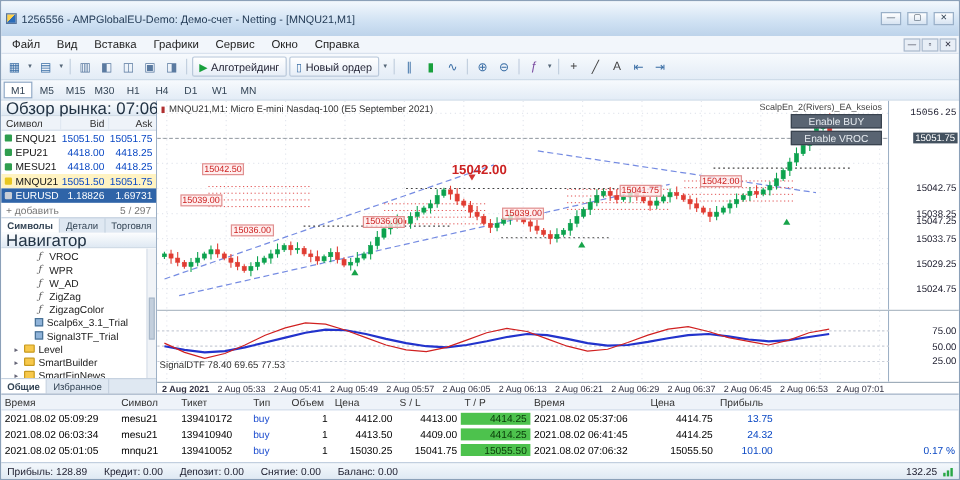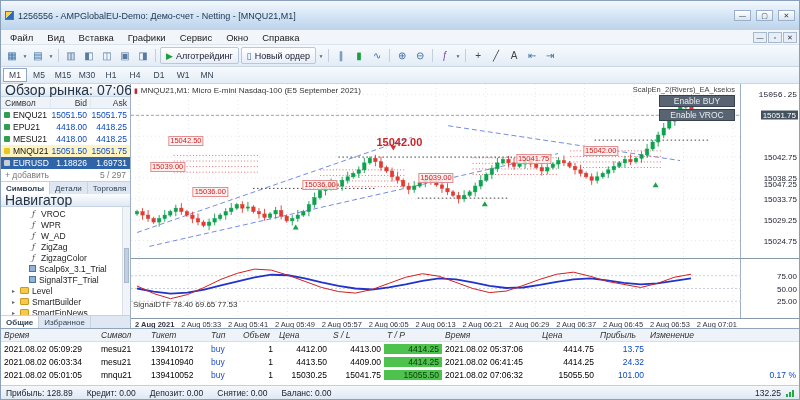--- a/index.html
+++ b/index.html
@@ -97,21 +97,21 @@
   .en-btn { position:absolute; right:5px; width:76px; height:12px; background:#596472; border:1px solid #39434f;
     color:#e6ebf0; font-size:8.5px; display:flex; align-items:center; justify-content:center; z-index:3; }
   #btn-buy { top:11px; } #btn-sell { top:25px; }
   .anno { position:absolute; transform:translate(-50%,-50%); font-size:7.5px; color:#c22;
     background:rgba(255,235,235,.8); border:1px solid #e09090; line-height:8px; padding:0 1px; z-index:1; white-space:nowrap; }
   .anno.big { font-size:11px; font-weight:bold; background:none; border:none; color:#c22; }
 
   
   .bottom { height:57px; flex:none; border-top:1px solid #8fa3bb; background:#fff; display:flex; flex-direction:column; font-size:8.5px; }
   .h-row { display:flex; height:13px; flex:none; align-items:center; }
-  .h-head { background:#eef3f9; border-bottom:1px solid #d5dfeb; color:#333;font-style:italic; }
+  .h-head { background:#eef3f9; border-bottom:1px solid #d5dfeb; color:#333; }
   .h-cell { padding:0 3px; overflow:hidden; white-space:nowrap; flex:none; }
   .h-cell.grow { flex:1; }
   .al-r { text-align:right; }
   .buy-txt { color:#1f4fd0; }
   .profit-txt { color:#0a48c4; }
   .chg-txt { color:#0a48c4; }
   .tp-cell { background:#4dc24d; color:#083a08; }
 
   
   .statusbar { height:14px; flex:none; background:linear-gradient(#f4f8fc,#dfe9f3); border-top:1px solid #c2cfdf;
@@ -680,21 +680,20 @@
         <span class="h-cell" style="width: 50px;">Символ</span>
         <span class="h-cell" style="width: 60px;">Тикет</span>
         <span class="h-cell" style="width: 32px;">Тип</span>
         <span class="h-cell" style="width: 36px;">Объем</span>
         <span class="h-cell" style="width: 54px;">Цена</span>
         <span class="h-cell" style="width: 54px;">S / L</span>
         <span class="h-cell" style="width: 58px;">T / P</span>
         <span class="h-cell" style="width: 97px;">Время</span>
         <span class="h-cell" style="width: 58px;">Цена</span>
         <span class="h-cell" style="width: 50px;">Прибыль</span>
-        <span class="h-cell grow">Изменение</span>
       </div>
     <div id="hist-rows">
         <div class="h-row">
           <span class="h-cell" style="width: 97px;">2021.08.02 05:09:29</span>
           <span class="h-cell" style="width: 50px;">mesu21</span>
           <span class="h-cell" style="width: 60px;">139410172</span>
           <span class="h-cell buy-txt" style="width: 32px;">buy</span>
           <span class="h-cell al-r" style="width: 36px;">1</span>
           <span class="h-cell al-r" style="width: 54px;">4412.00</span>
           <span class="h-cell al-r" style="width: 54px;">4413.00</span>

